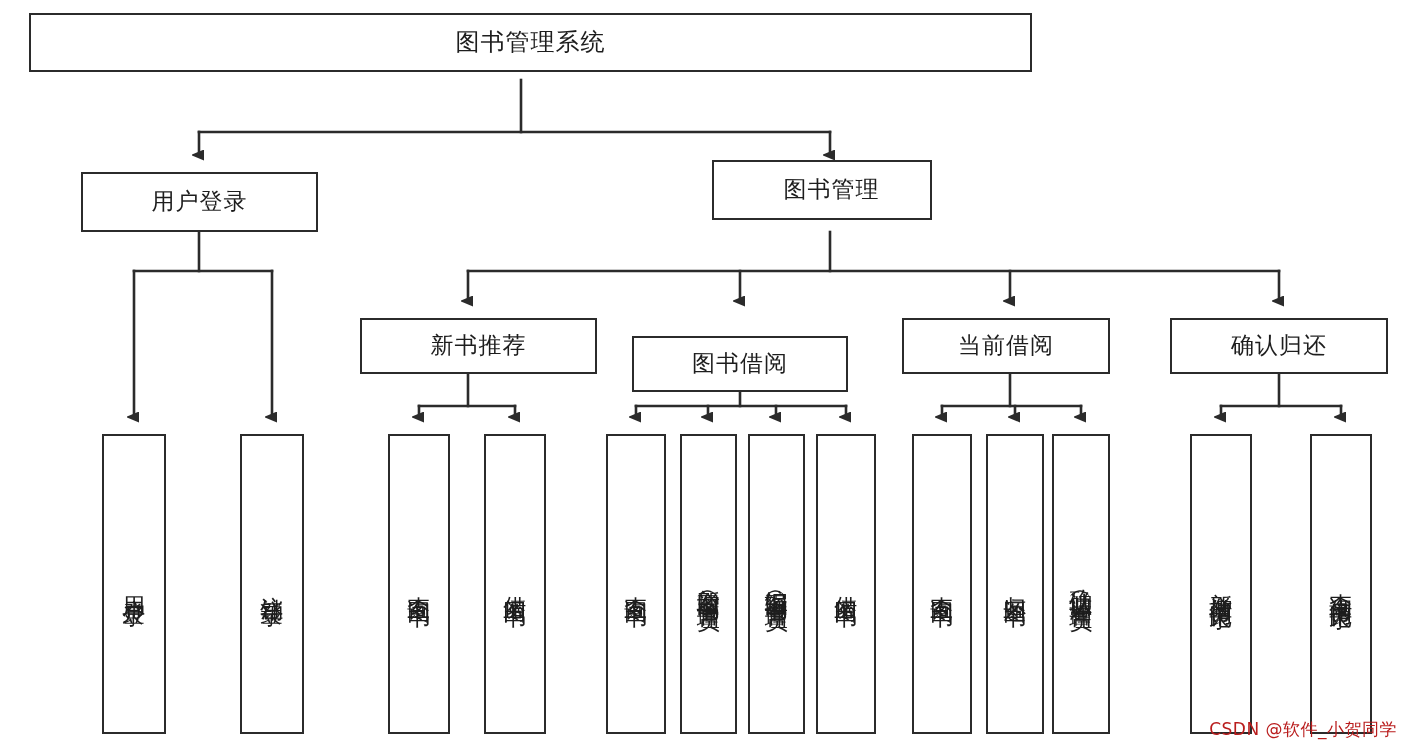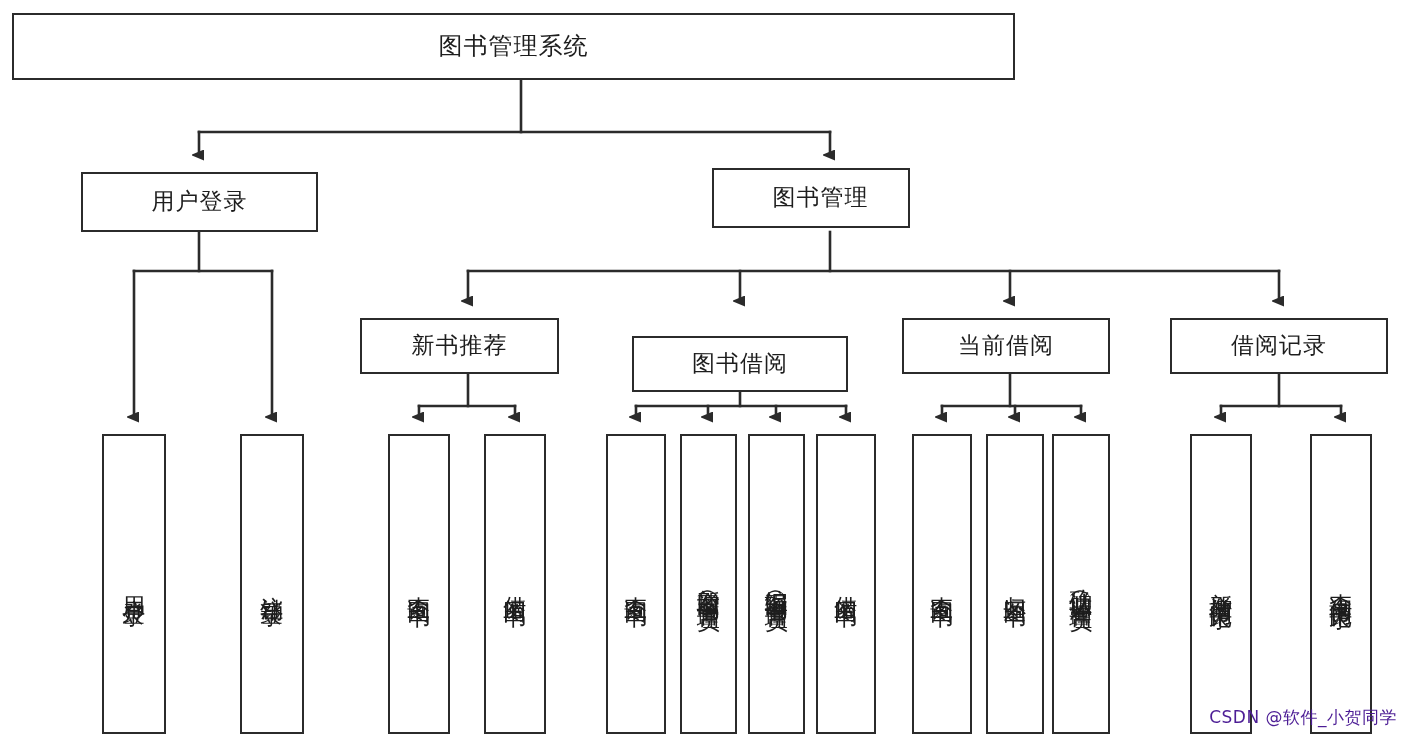--- a/index.html
+++ b/index.html
@@ -56,23 +56,23 @@
     white-space: nowrap;
   }
   .node-v .vtext {
     writing-mode: vertical-rl;
     text-orientation: upright;
     display: block;
   }
   .watermark {
     position: absolute;
     right: 8px;
-    bottom: 18px;
+    bottom: 6px;
     font-size: 17px;
-    color: #4c1d95;
+    color: #b91c1c;
     letter-spacing: 0.5px;
     z-index: 3;
     white-space: nowrap;
   }
 </style>
 </head>
 <body>
 
 <div id="diagram-root">
 
@@ -120,29 +120,29 @@
       <path d="M1015,406 L1015,414" marker-end="url(#arrowhead)"></path>
       <path d="M1081,406 L1081,414" marker-end="url(#arrowhead)"></path>
 
       <path d="M1279,374 L1279,406"></path>
       <path d="M1221,406 L1341,406"></path>
       <path d="M1221,406 L1221,414" marker-end="url(#arrowhead)"></path>
       <path d="M1341,406 L1341,414" marker-end="url(#arrowhead)"></path>
     </g>
   </svg>
 
-  <div class="node node-h node-root" style="left:12px; top:13px; width:1003px; height:67px;">图书管理系统</div>
+  <div class="node node-h node-root" style="left:29px; top:13px; width:1003px; height:59px;">图书管理系统</div>
 
   <div class="node node-h" style="left:81px; top:172px; width:237px; height:60px;">用户登录</div>
-  <div class="node node-h" style="left:712px; top:168px; width:198px; height:60px;padding-left:19px;">图书管理</div>
+  <div class="node node-h" style="left:712px; top:160px; width:220px; height:60px;padding-left:19px;">图书管理</div>
 
-  <div class="node node-h" style="left:360px; top:318px; width:199px; height:56px;text-align:right;">新书推荐</div>
+  <div class="node node-h" style="left:360px; top:318px; width:237px; height:56px;text-align:right;">新书推荐</div>
   <div class="node node-h" style="left:632px; top:336px; width:216px; height:56px;">图书借阅</div>
   <div class="node node-h" style="left:902px; top:318px; width:208px; height:56px;">当前借阅</div>
-  <div class="node node-h" style="left:1170px; top:318px; width:218px; height:56px;">借阅记录</div>
+  <div class="node node-h" style="left:1170px; top:318px; width:218px; height:56px;">确认归还</div>
 
   <div class="node node-v" style="left:102px; top:434px; width:64px; height:300px;">
     <span class="vtext">用户登录</span>
   </div>
   <div class="node node-v" style="left:240px; top:434px; width:64px; height:300px;">
     <span class="vtext">注销登录</span>
   </div>
 
   <div class="node node-v" style="left:388px; top:434px; width:62px; height:300px;">
     <span class="vtext">查询图书</span>

